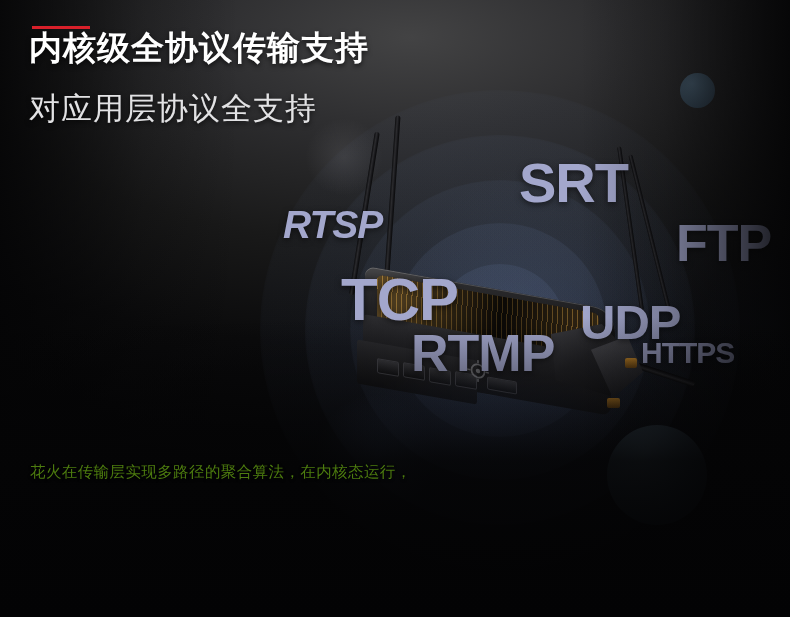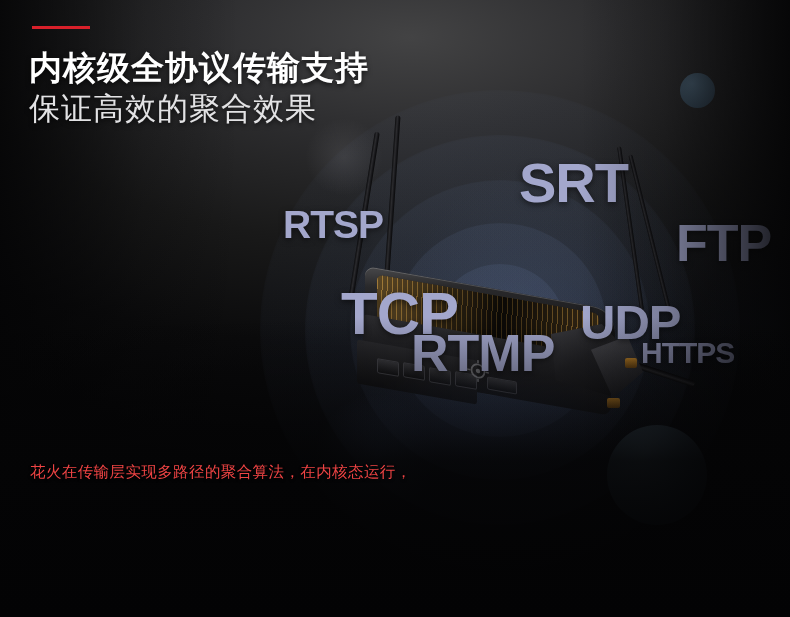--- a/index.html
+++ b/index.html
@@ -64,28 +64,28 @@
     transform:skewY(10deg);opacity:.7;}
 
   
   .proto{position:absolute;font-weight:bold;letter-spacing:-1px;
          color:#a3a7cc;line-height:1;
          text-shadow:0 2px 6px rgba(0,0,0,.55);
          white-space:nowrap;}
 
   
   #accent-bar{position:absolute;left:32px;top:26px;width:58px;height:3px;background:#d8202a;}
-  #title1{position:absolute;left:29px;top:46px;font-size:33px;font-weight:bold;
+  #title1{position:absolute;left:29px;top:26px;font-size:33px;font-weight:bold;
           color:#ffffff;letter-spacing:1px;text-shadow:0 2px 5px rgba(0,0,0,.7);}
   #title2{position:absolute;left:29px;top:88px;font-size:31px;font-weight:normal;
           color:#e2e2e4;letter-spacing:1px;text-shadow:0 2px 5px rgba(0,0,0,.7);}
 
   
   #copy{position:absolute;left:30px;top:458px;width:740px;}
-  .copy-line{font-size:15.5px;color:#ef4444;line-height:28px;letter-spacing:.4px;
+  .copy-line{font-size:15.5px;color:#4d7c0f;line-height:28px;letter-spacing:.4px;
              text-shadow:0 1px 3px rgba(0,0,0,.8);}
   .copy-gap{height:18px;}
 </style>
 </head>
 <body>
 
 <div id="stage">
 
   <div class="bg-base"></div>
 
@@ -151,34 +151,34 @@
           <line x1="12" y1="19" x2="12" y2="22"></line>
         <line x1="2" y1="12" x2="5" y2="12"></line>
           <line x1="19" y1="12" x2="22" y2="12"></line>
       </g>
     </svg>
   </div>
 
   <div class="blob" style="left:330px;top:370px;width:300px;height:110px;border-radius:50%;
               background:radial-gradient(ellipse at center, rgba(96,120,180,.17), rgba(60,76,120,0) 70%);"></div>
 
-  <div class="proto" style="left:283px;top:205px;font-size:39px;">RTSP</div>
+  <div class="proto" style="left:283px;top:205px;font-size:39px;font-style:italic;">RTSP</div>
   <div class="proto" style="left:519px;top:155px;font-size:56px;">SRT</div>
   <div class="proto" style="left:676px;top:217px;font-size:52px;">FTP</div>
-  <div class="proto" style="left:341px;top:284px;font-size:60px;">TCP</div>
+  <div class="proto" style="left:341px;top:270px;font-size:60px;">TCP</div>
   <div class="proto" style="left:411px;top:327px;font-size:52px;">RTMP</div>
   <div class="proto" style="left:580px;top:298px;font-size:49px;">UDP</div>
   <div class="proto" style="left:641px;top:338px;font-size:30px;">HTTPS</div>
 
   <div class="bg-fade-left"></div>
   <div class="bg-fade-right"></div>
   <div class="bg-fade-bottom"></div>
 
   <div id="accent-bar"></div>
   <div id="title1">内核级全协议传输支持</div>
-  <div id="title2">保证高效的聚合效果</div>
+  <div id="title2">对应用层协议全支持</div>
 
   <div id="copy">
     <div class="copy-line">花火在传输层实现多路径的聚合算法，在内核态运行，</div>
     <div class="copy-gap"></div>
   </div>
 
 </div>
 
 </body></html>

